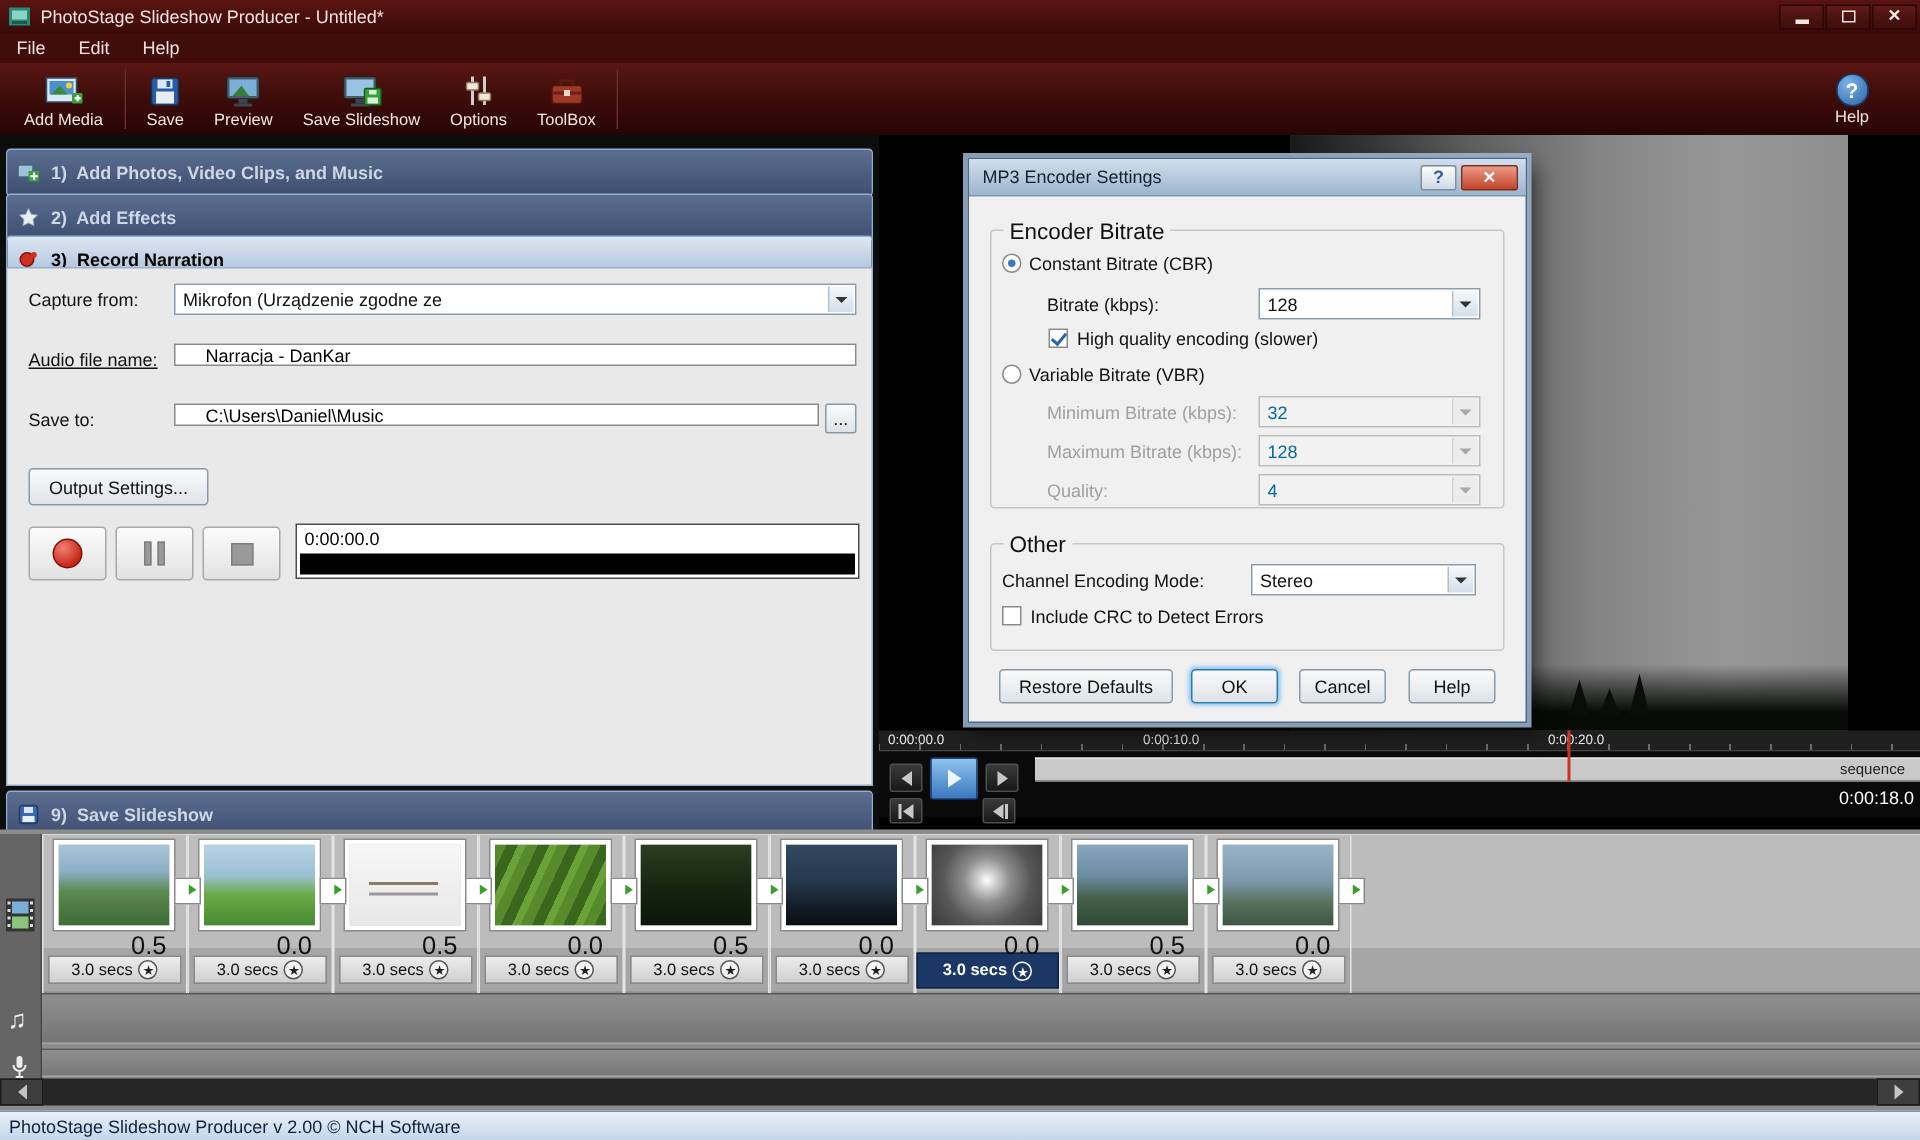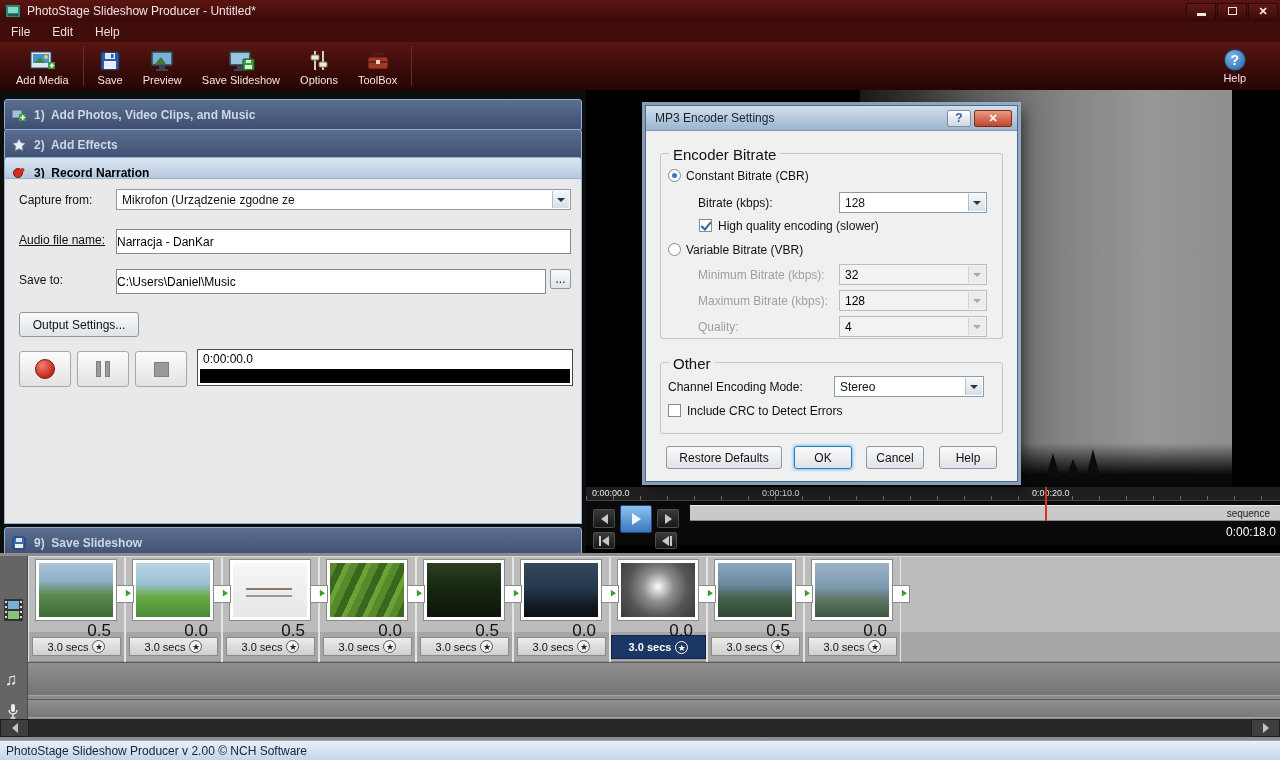--- a/index.html
+++ b/index.html
@@ -41,22 +41,22 @@
   .step-header { position:absolute; left:4px; width:578px; height:32px; border:1px solid #8fb0d6; border-radius:3px;
     background:linear-gradient(#5c6e90,#3d4e70); display:flex; align-items:center; padding-left:6px; }
   .step-header .step-label { color:#cdd7e6; font-size:12px; font-weight:bold; white-space:pre; margin-left:8px; }
   .step-header.active { background:linear-gradient(#dde7f2,#a3b9d6); }
   .step-header.active .step-label { color:#000; }
   .step-icon { width:15px; height:14px; display:flex; align-items:center; justify-content:center; }
 
   .panel-content { position:absolute; left:4px; top:88px; width:578px; height:346px; background:#e9e9e9;
     border:1px solid #9ab0cc; }
   .form-label { position:absolute; font-size:12px; color:#111; }
-  .text-input { position:absolute; height:25px; border:1px solid #898989; background:#fff; font-size:12px;
-    padding:0 0; font-family:"Liberation Sans",sans-serif; }
+  .text-input { position:absolute; height:15px; border:1px solid #898989; background:#fff; font-size:12px;
+    padding:0 20px; font-family:"Liberation Sans",sans-serif; }
   .btn { background:linear-gradient(#fafafa,#dfe3e7); border:1px solid #8a99a8; border-radius:3px;
     font-size:12px; color:#111; font-family:"Liberation Sans",sans-serif; }
   .browse-btn { position:absolute; width:21px; height:20px; border-radius:2px; }
   .output-btn { position:absolute; left:14px; top:133px; width:120px; height:25px; }
 
   .rec-btn { position:absolute; width:52px; height:36px; border:1px solid #a8a8a8; border-radius:3px;
     background:linear-gradient(#fcfcfc,#e2e2e2); display:flex; align-items:center; justify-content:center; }
   .rec-circle { width:20px; height:20px; border-radius:50%; background:radial-gradient(circle at 35% 30%,#f08070,#c8281a 70%); border:1px solid #7a1408; }
   .pause-icon { width:14px; height:16px; display:flex; justify-content:space-between; }
   .pause-icon span { width:5px; height:16px; background:#9a9a9a; border:1px solid #7e7e7e; }
@@ -141,21 +141,21 @@
     background:linear-gradient(#e8f0f8,#c4d6ea); border-top:1px solid #90a8c0; display:flex; align-items:center; }
   .statusbar span { font-size:12px; color:#14213c; padding-left:6px; }
 
   
   .combo { position:absolute; height:21px; background:#fff; border:1px solid #8b9cab; }
   .combo .val { display:block; font-size:12px; color:#111; padding:3px 22px 0 5px; white-space:nowrap; overflow:hidden; }
   .combo .cbtn { position:absolute; right:1px; top:1px; bottom:1px; width:17px;
     background:linear-gradient(#f4f8fc,#d4dfe9); border-left:1px solid #b4bfca; display:flex; align-items:center; justify-content:center; }
   .combo .arr { width:0; height:0; border-left:4px solid transparent; border-right:4px solid transparent; border-top:4px solid #333; }
   .combo.disabled { background:#f2f2f2; border-color:#bdbdbd; }
-  .combo.disabled .val { color:#000000; }
+  .combo.disabled .val { color:#0369a1; }
   .combo.disabled .cbtn { background:#ececec; border-left-color:#d4d4d4; }
   .combo.disabled .arr { border-top-color:#a8a8a8; }
 
   
   .dialog { position:absolute; left:59px; top:15px; width:373px; height:377px; background:#f0f0f0;
     border:1px solid #4a6a8a; box-shadow:0 0 0 3px rgba(160,185,210,0.85), 5px 6px 14px rgba(0,0,0,0.6); z-index:10; }
   .dlg-titlebar { position:absolute; left:0; top:0; right:0; height:25px;
     background:linear-gradient(#d2dfec,#9db5ce); border-bottom:1px solid #7e96ae; display:flex; align-items:center; }
   .dlg-title { font-size:12px; color:#15222e; padding-left:9px; }
   .dlg-tb-btns { margin-left:auto; display:flex; gap:3px; margin-right:5px; }

